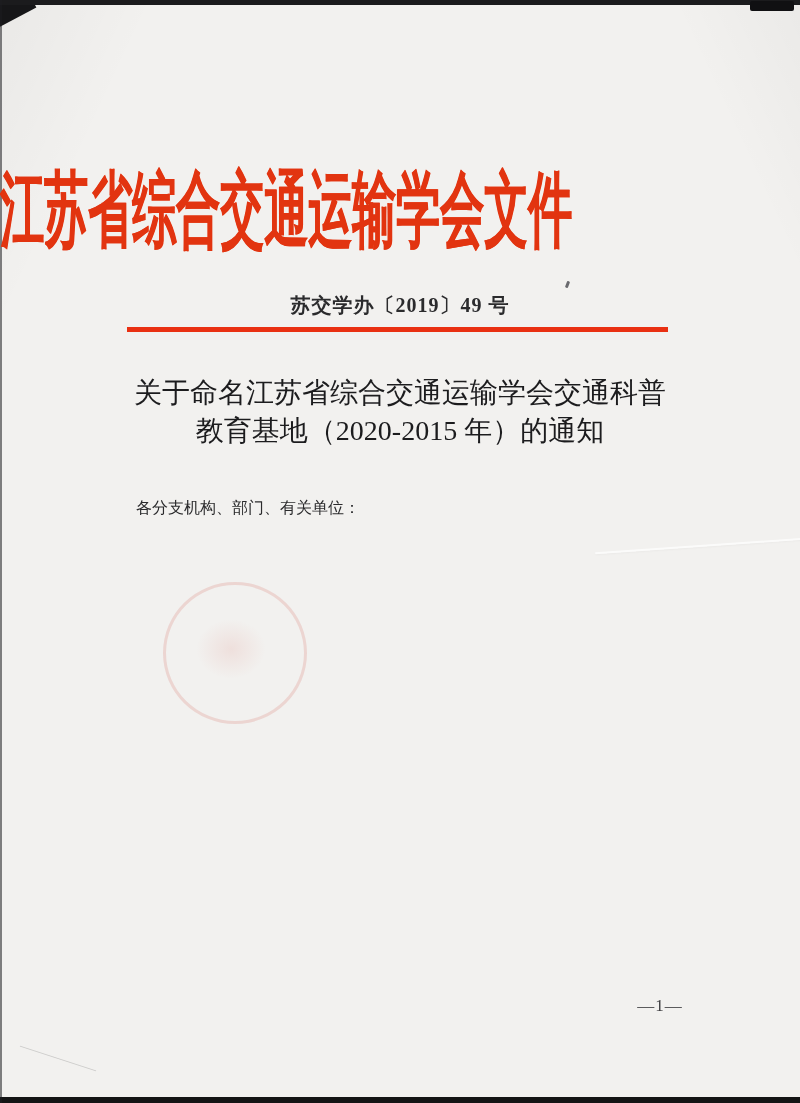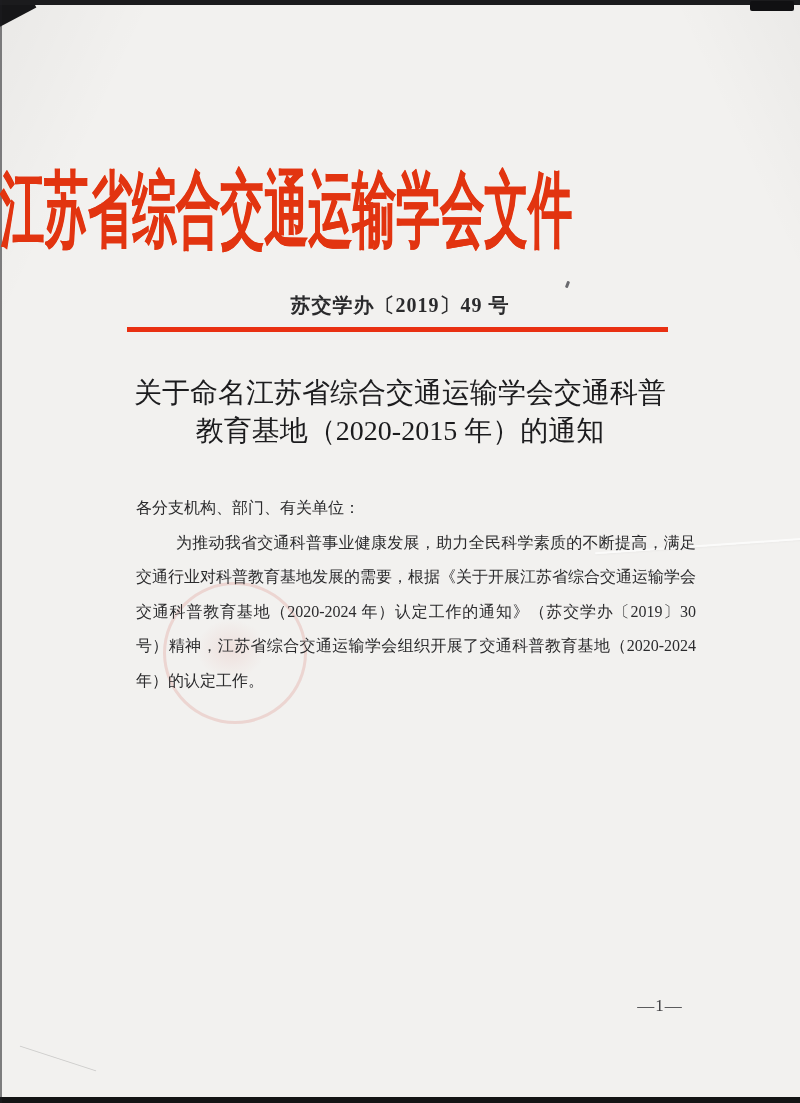--- a/index.html
+++ b/index.html
@@ -102,18 +102,17 @@
 
   <div class="red-rule"></div>
 
   <div class="doc-title">
     <div>关于命名江苏省综合交通运输学会交通科普</div>
     <div>教育基地（2020-2015 年）的通知</div>
   </div>
 
   <div class="body-block">
       <p>各分支机构、部门、有关单位：</p>
-      <p class="indent">为推动我省交通科普事业健康发展，助力全民科学素质的不断提高，满足交通行业对科普教育基地发展的需要，根据《关于开展江苏省综合交通运输学会交通科普教育基地（2020-2024 年）认定工作的通知》（苏交学办〔2019〕30 号）精神，江苏省综合交通运输学会组织开展了交通科普教育基地（2020-2024 年）的认定工作。</p>
     </div>
 
   <div class="page-number">—1—</div>
 
 </div>
 
 </body></html>

